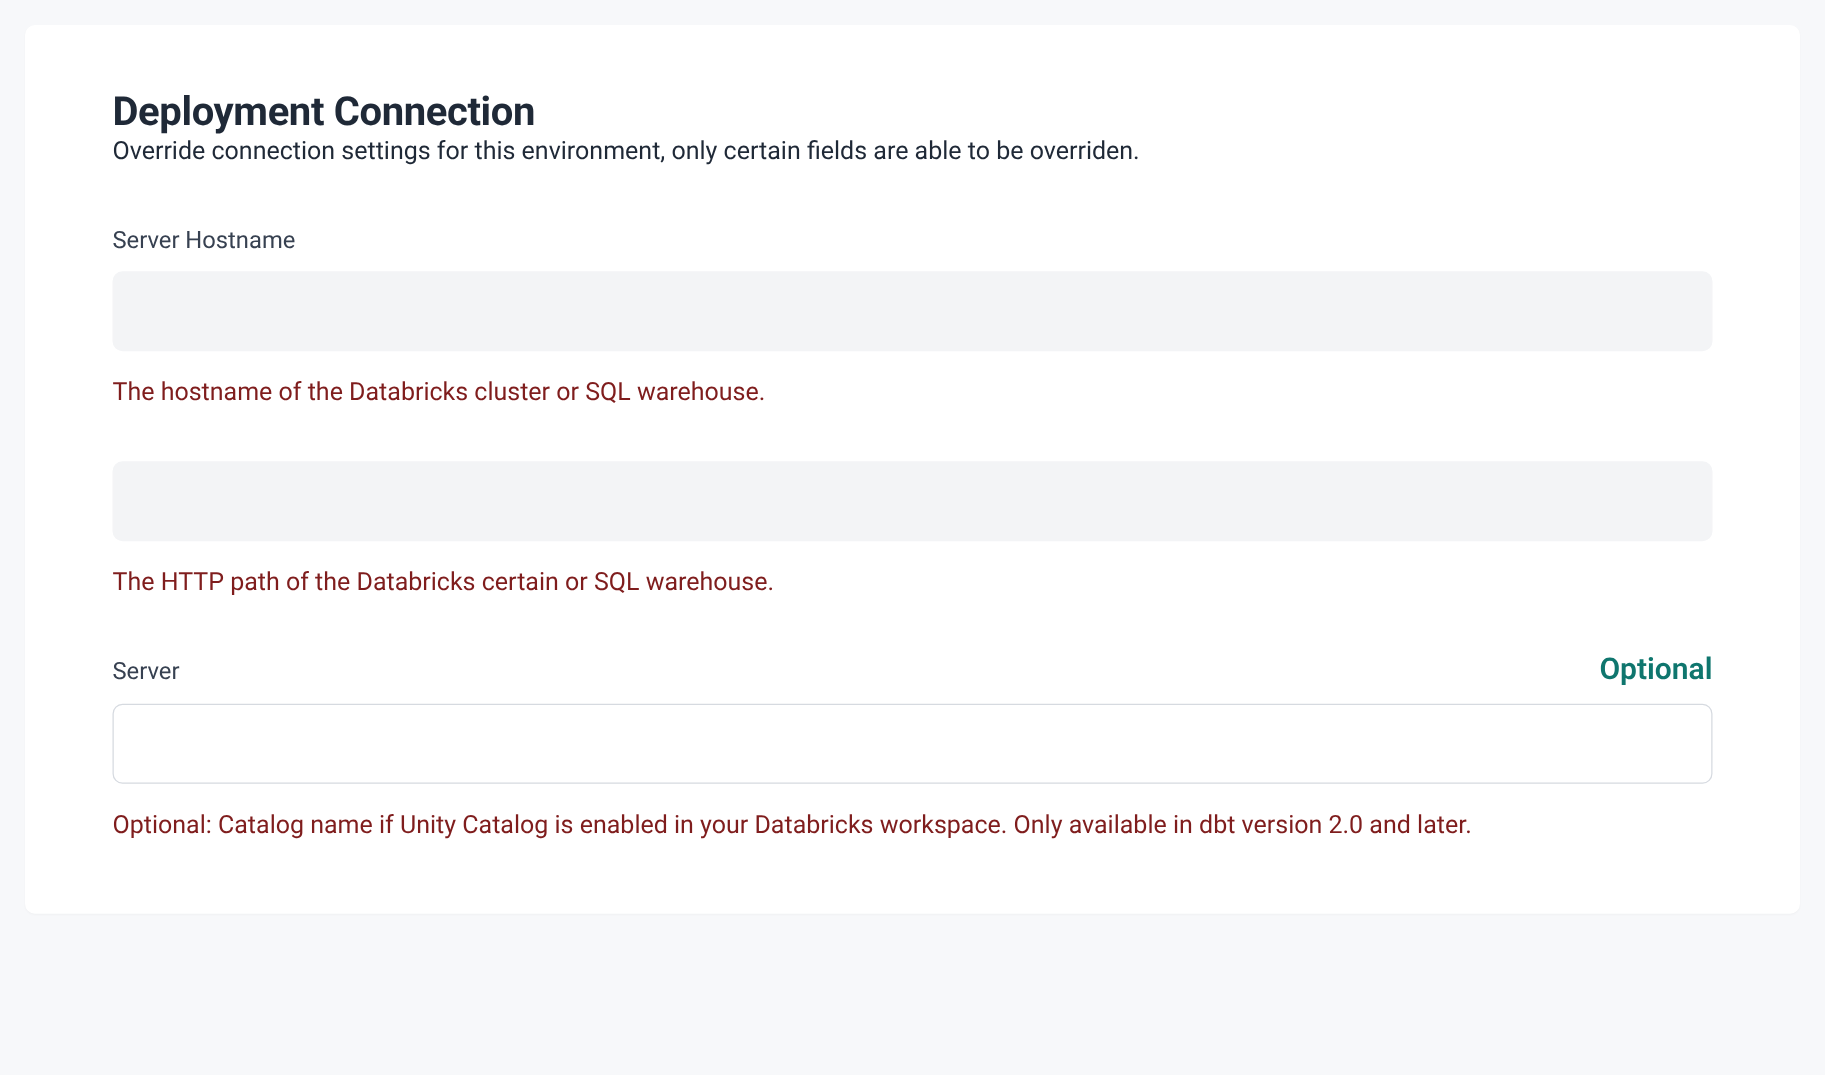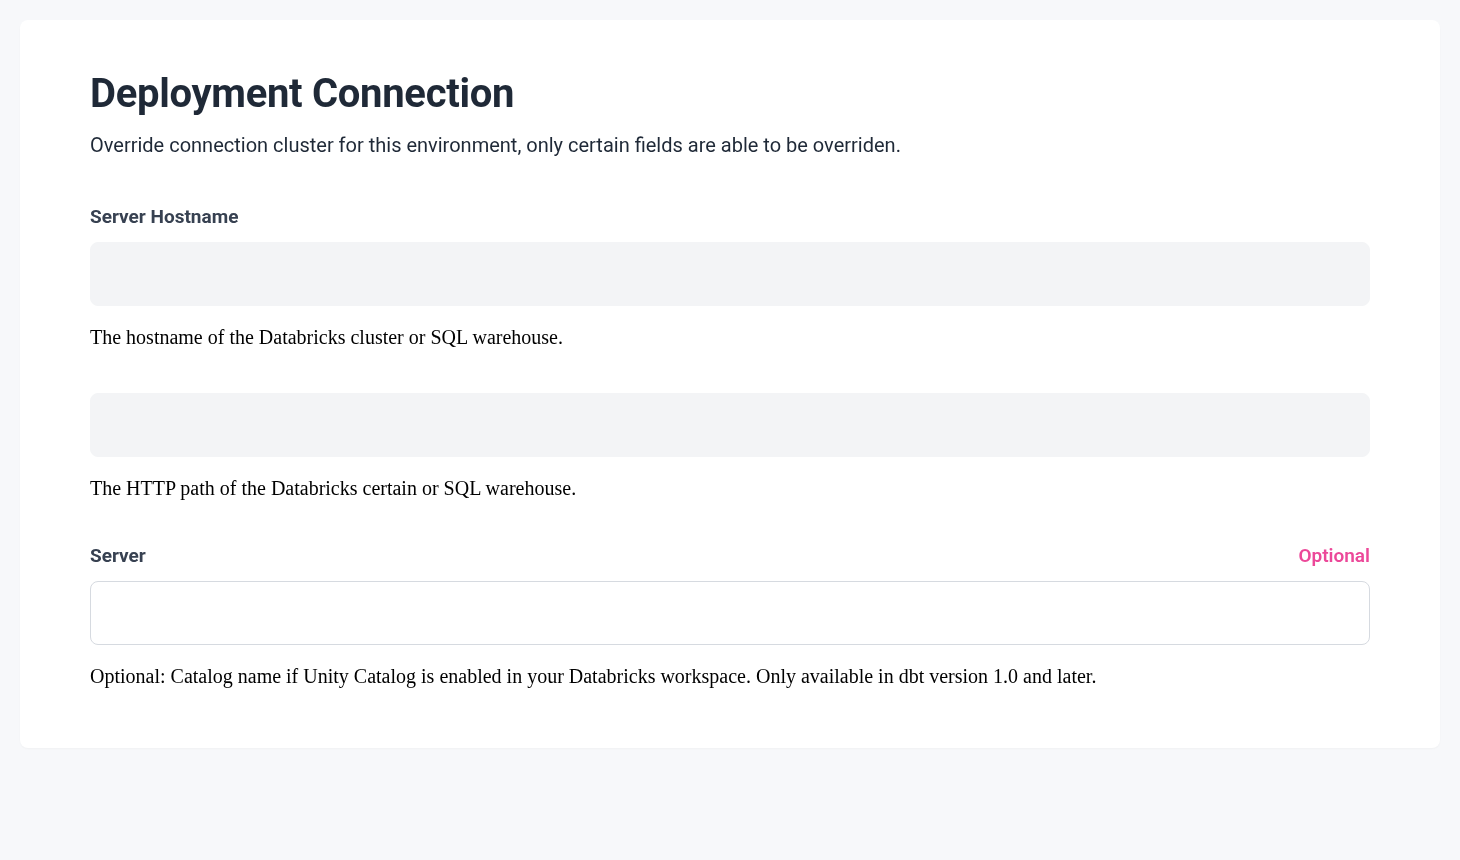--- a/index.html
+++ b/index.html
@@ -15,24 +15,23 @@
     }
     .card {
       background-color: #ffffff;
       border-radius: 8px;
       box-shadow: 0 1px 2px rgba(0,0,0,0.03);
       padding: 50px 70px 60px 70px;
       max-width: 1420px;
       margin: 0 auto;
     }
     .page-title {
-      font-size: 40px;
+      font-size: 32px;
       font-weight: 700;
       color: #1f2937;
-      margin-bottom: 16px;
       letter-spacing: -0.3px;
     }
     .page-description {
       font-size: 20px;
       color: #1f2937;
       margin-bottom: 48px;
     }
     .form-group {
       margin-bottom: 44px;
     }
@@ -40,27 +39,27 @@
       margin-bottom: 0;
     }
     .label-row {
       display: flex;
       justify-content: space-between;
       align-items: baseline;
       margin-bottom: 14px;
     }
     .field-label {
       font-size: 19px;
-      font-weight: 700;
+      font-weight: 400;
       color: #374151;
     }
     .optional-badge {
-      font-size: 19px;
+      font-size: 24px;
       font-weight: 600;
-      color: #ec4899;
+      color: #0f766e;
     }
     .text-input {
       width: 100%;
       height: 64px;
       border-radius: 8px;
       font-size: 18px;
       padding: 0 20px;
       outline: none;
     }
     .text-input.disabled {
@@ -68,46 +67,45 @@
       border: 1px solid #f3f4f6;
       color: #6b7280;
     }
     .text-input.enabled {
       background-color: #ffffff;
       border: 1px solid #d6dae0;
       color: #1f2937;
     }
     .helper-text {
       font-size: 20px;
-      color: #000000;
+      color: #7f1d1d;
       margin-top: 20px;
-      font-family: Liberation Serif, serif;
     }
   </style>
 </head>
 <body>
 
 <div class="card">
   <h1 class="page-title">Deployment Connection</h1>
-  <p class="page-description">Override connection cluster for this environment, only certain fields are able to be overriden.</p>
+  <p class="page-description">Override connection settings for this environment, only certain fields are able to be overriden.</p>
 
   <div class="form-group">
     <div class="label-row">
       <label class="field-label">Server Hostname</label>
     </div>
     <input type="text" class="text-input disabled" readonly="" value="" style="">
     <p class="helper-text">The hostname of the Databricks cluster or SQL warehouse.</p>
   </div>
 
   <div class="form-group">
     <input type="text" class="text-input disabled" readonly="" value="" style="">
     <p class="helper-text">The HTTP path of the Databricks certain or SQL warehouse.</p>
   </div>
 
   <div class="form-group">
     <div class="label-row">
       <label class="field-label">Server</label>
       <span class="optional-badge">Optional</span>
     </div>
     <input type="text" class="text-input enabled" value="" style="">
-    <p class="helper-text">Optional: Catalog name if Unity Catalog is enabled in your Databricks workspace. Only available in dbt version 1.0 and later.</p>
+    <p class="helper-text">Optional: Catalog name if Unity Catalog is enabled in your Databricks workspace. Only available in dbt version 2.0 and later.</p>
   </div>
 </div>
 
 </body></html>

